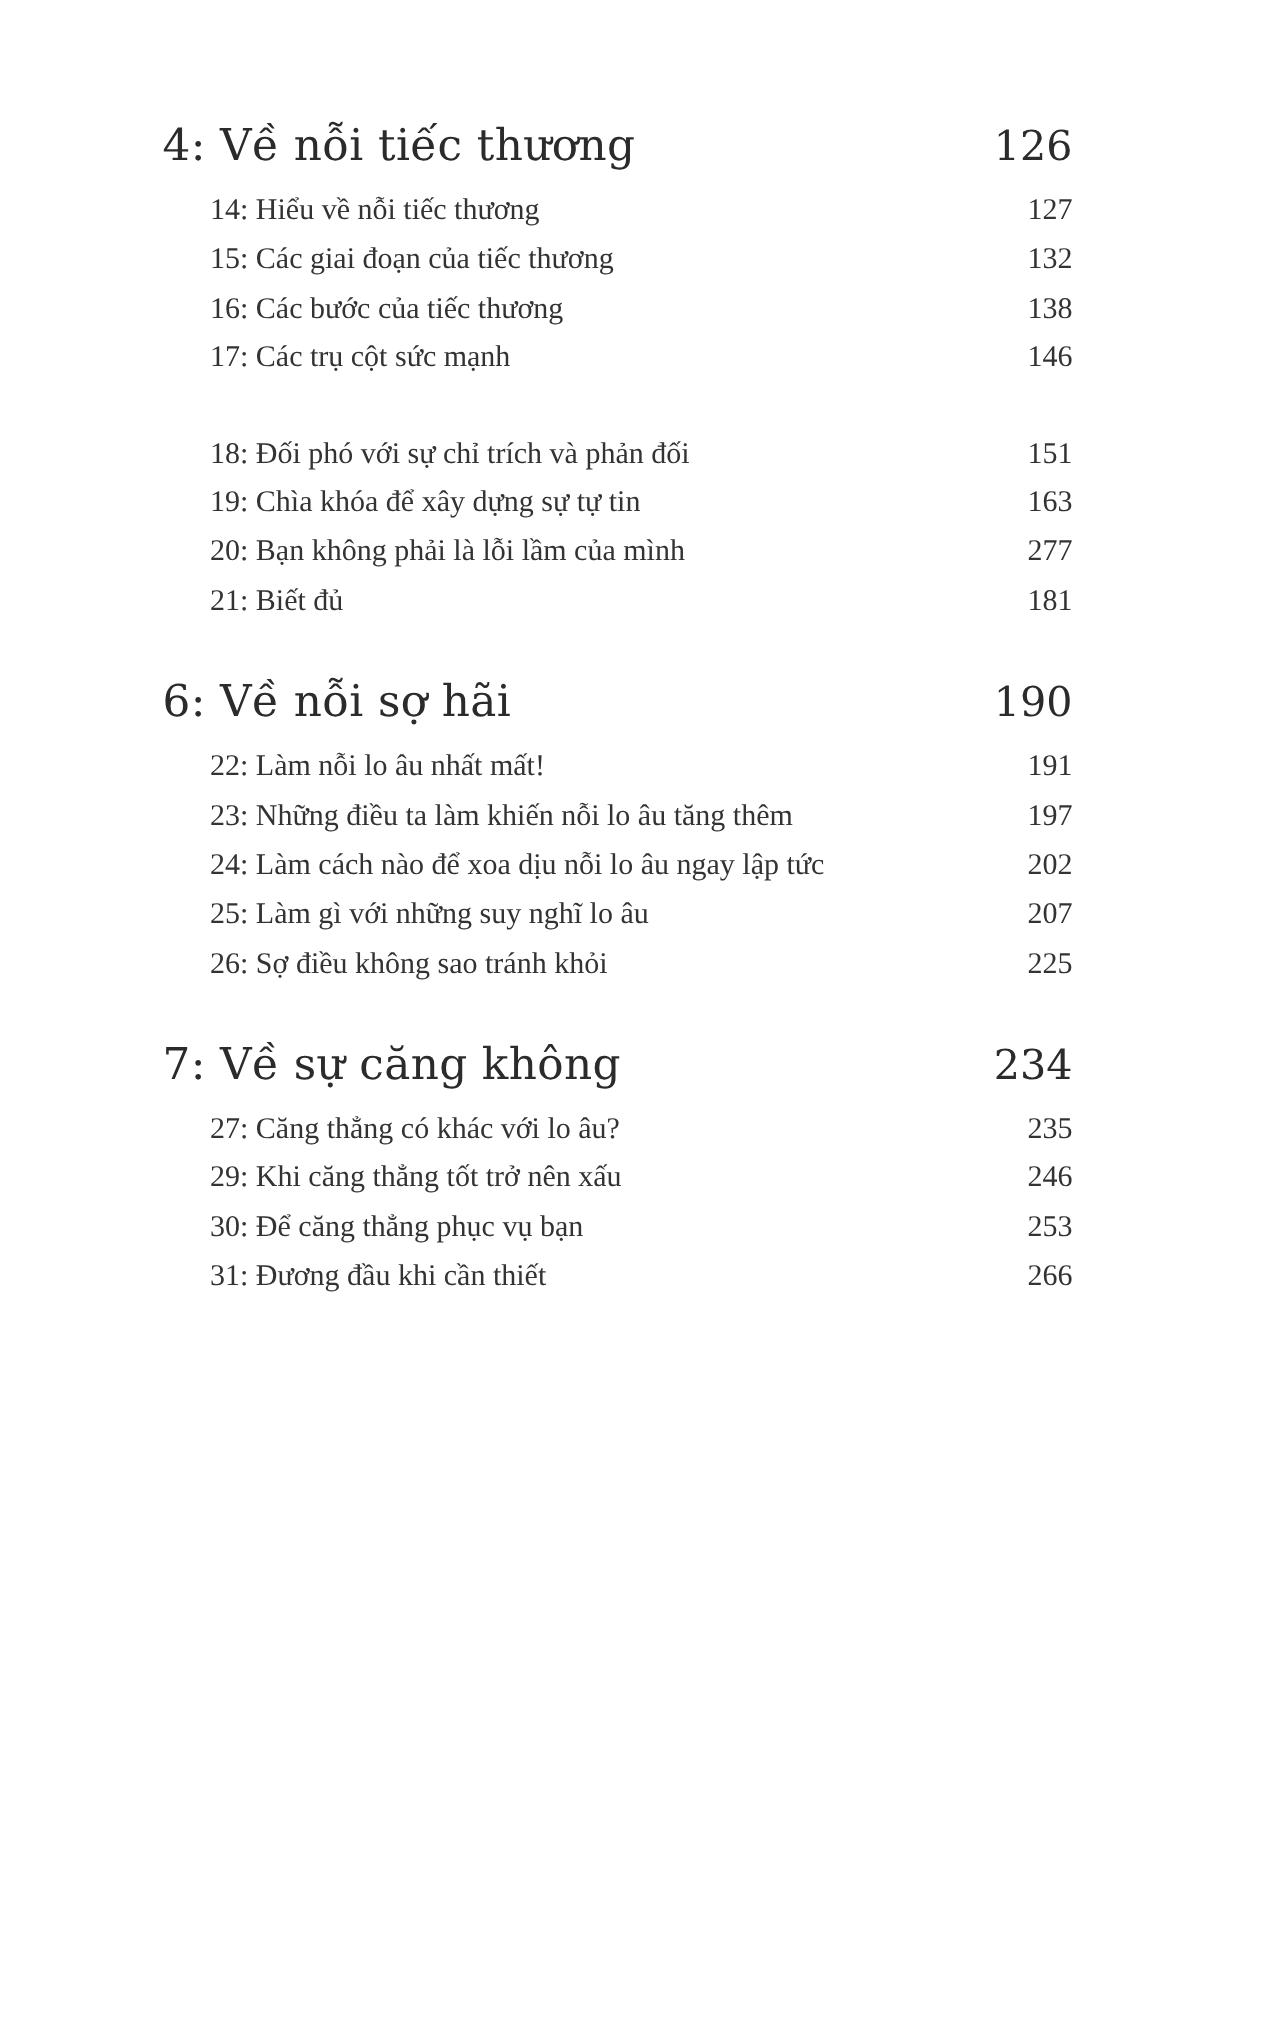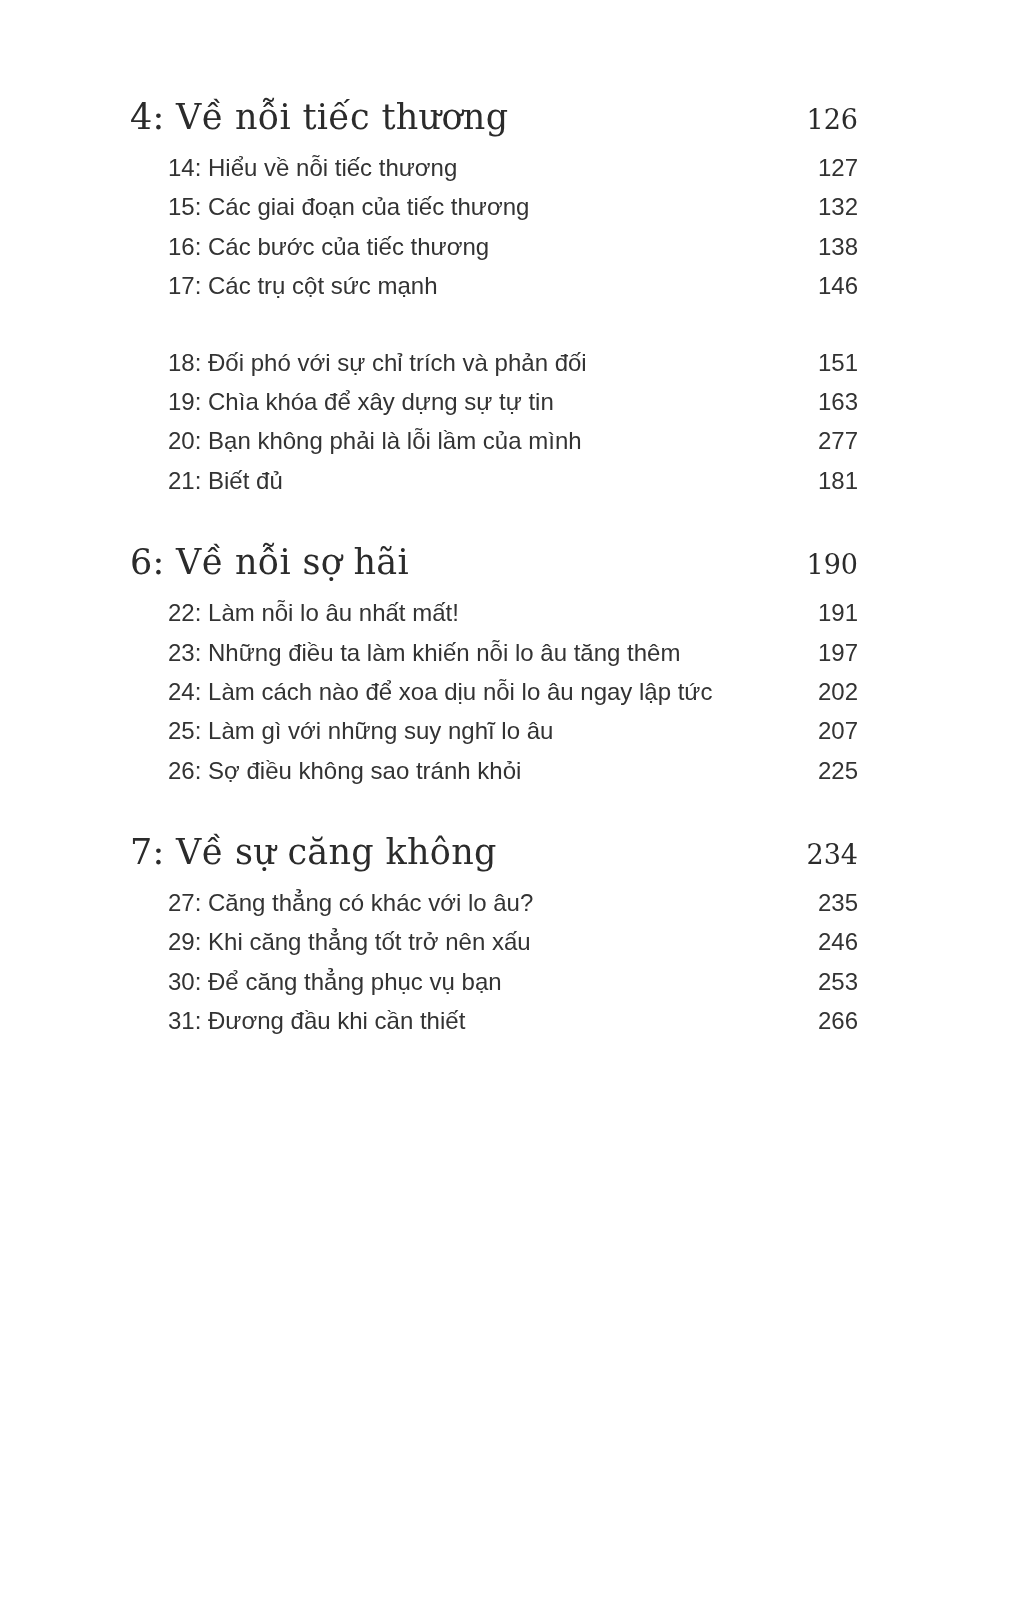--- a/index.html
+++ b/index.html
@@ -28,28 +28,28 @@
     line-height: 1.2;
     color: #2b2b2b;
     margin-bottom: 14px;
   }
   .chapter-title {
     flex: 1;
     letter-spacing: 0.3px;
     padding-right: 12px;
   }
   .chapter-page {
-    font-size: 27px;
+    font-size: 33px;
     white-space: nowrap;
   }
   .entry-row {
     display: flex;
     align-items: flex-end;
     margin: 7px 0 7px 38px;
-    font-family: Liberation Sans, sans-serif;
+    font-family: Liberation Serif, serif;
     font-size: 24px;
     line-height: 1.35;
     color: #333333;
   }
   .entry-label {
     flex: 1;
     padding-left: 48px;
     text-indent: -48px;
     white-space: pre-line;
     padding-right: 10px;

